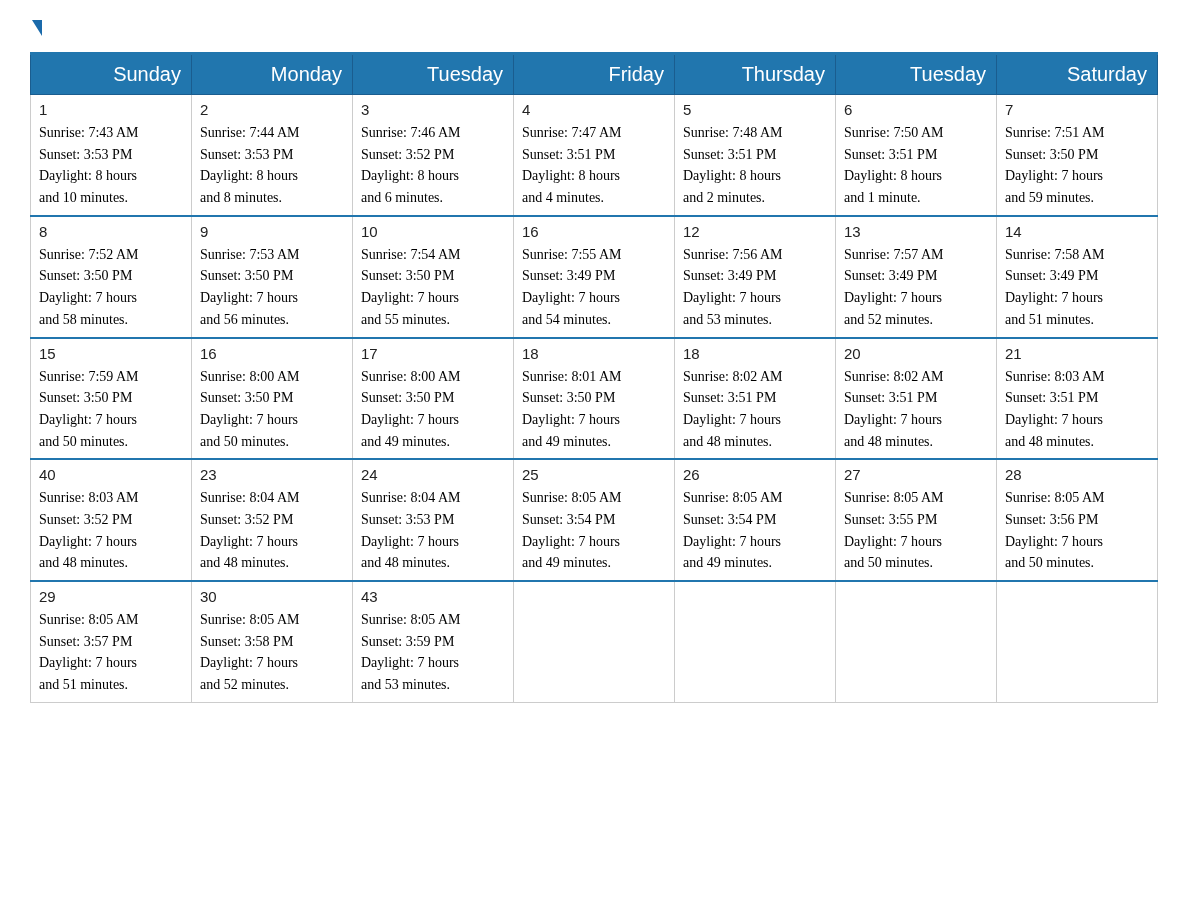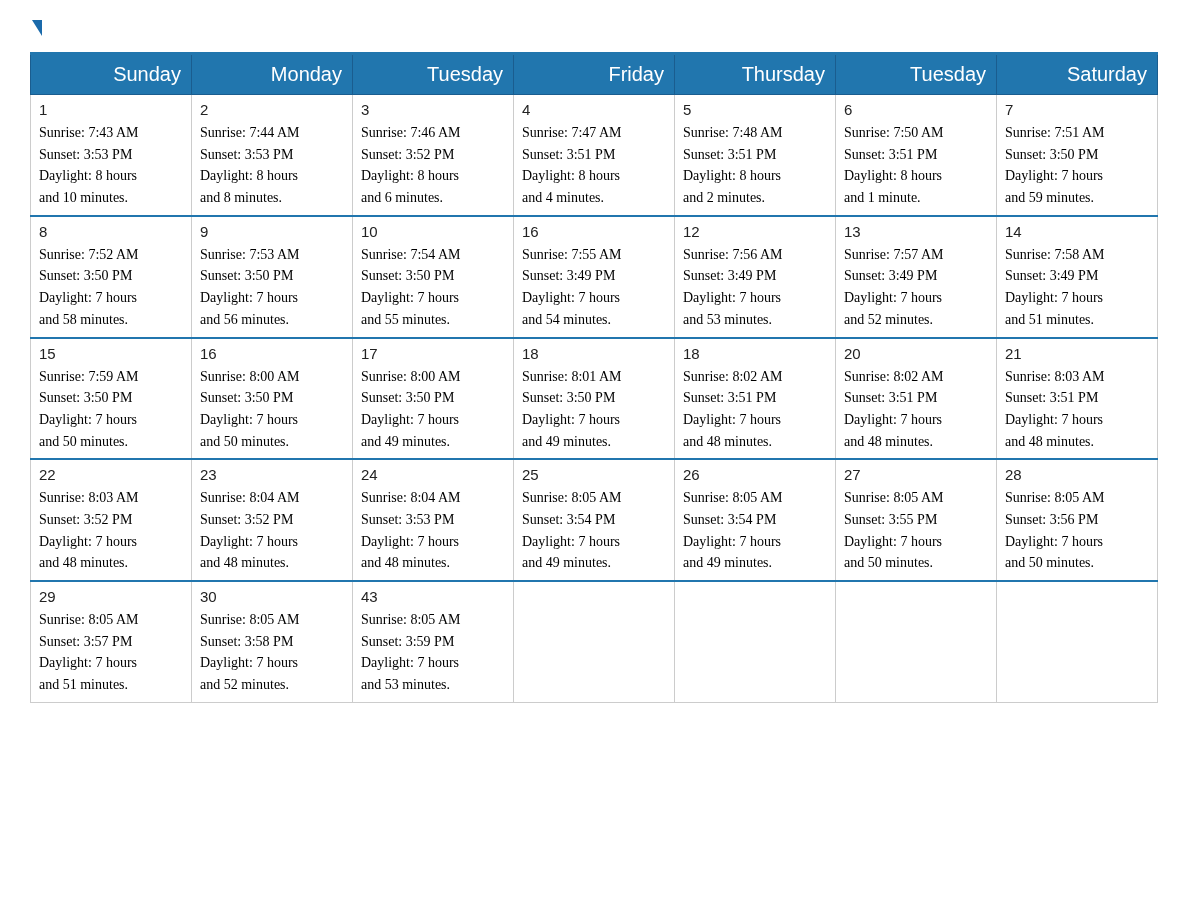--- a/index.html
+++ b/index.html
@@ -215,21 +215,21 @@
           <span class="day-num">20</span>
           <div class="day-info">Sunrise: 8:02 AM<br>Sunset: 3:51 PM<br>Daylight: 7 hours<br>and 48 minutes.</div>
         </td>
         <td>
           <span class="day-num">21</span>
           <div class="day-info">Sunrise: 8:03 AM<br>Sunset: 3:51 PM<br>Daylight: 7 hours<br>and 48 minutes.</div>
         </td>
       </tr>
       <tr style="border-top: 2px solid rgb(33, 118, 174);">
         <td>
-          <span class="day-num">22</span>
+          <span class="day-num">40</span>
           <div class="day-info">Sunrise: 8:03 AM<br>Sunset: 3:52 PM<br>Daylight: 7 hours<br>and 48 minutes.</div>
         </td>
         <td>
           <span class="day-num">23</span>
           <div class="day-info">Sunrise: 8:04 AM<br>Sunset: 3:52 PM<br>Daylight: 7 hours<br>and 48 minutes.</div>
         </td>
         <td>
           <span class="day-num">24</span>
           <div class="day-info">Sunrise: 8:04 AM<br>Sunset: 3:53 PM<br>Daylight: 7 hours<br>and 48 minutes.</div>
         </td>

